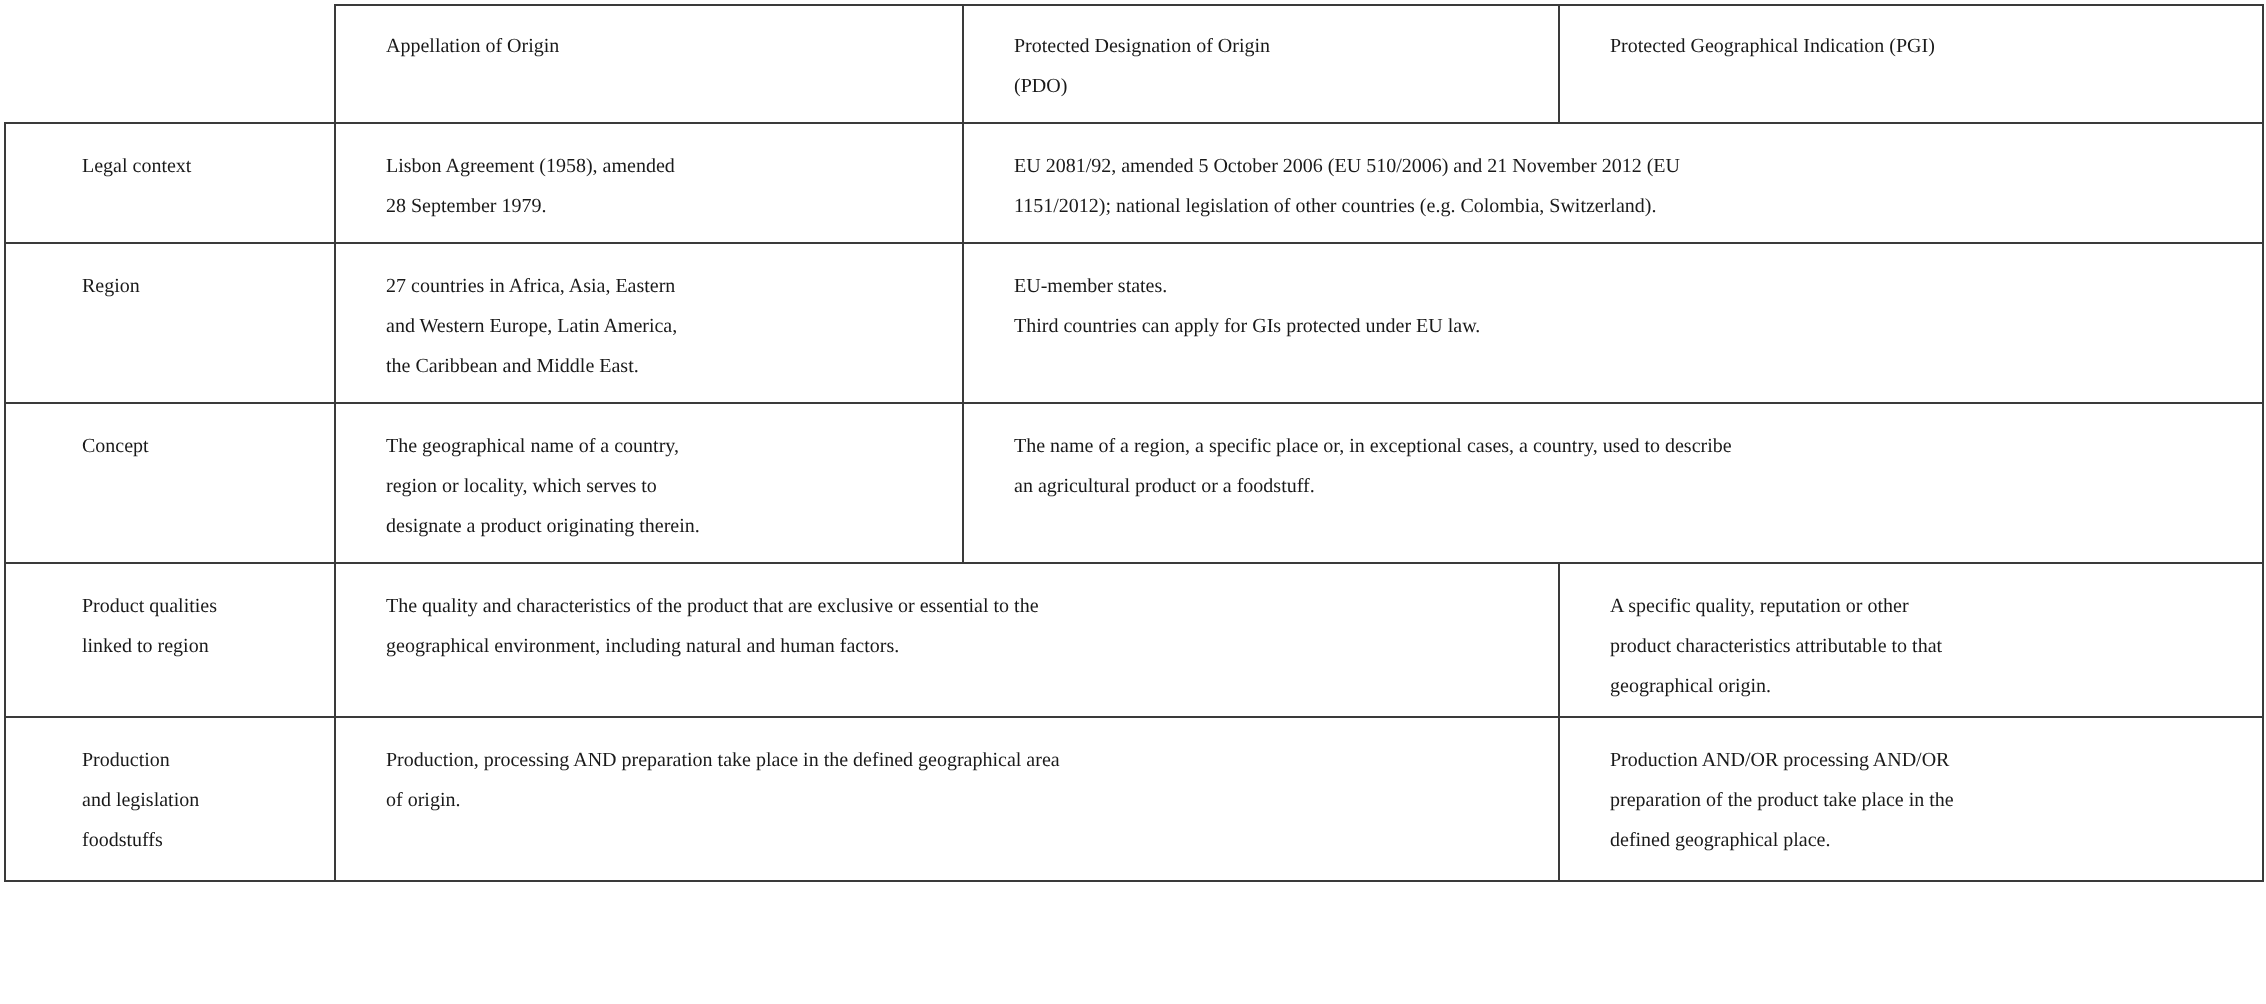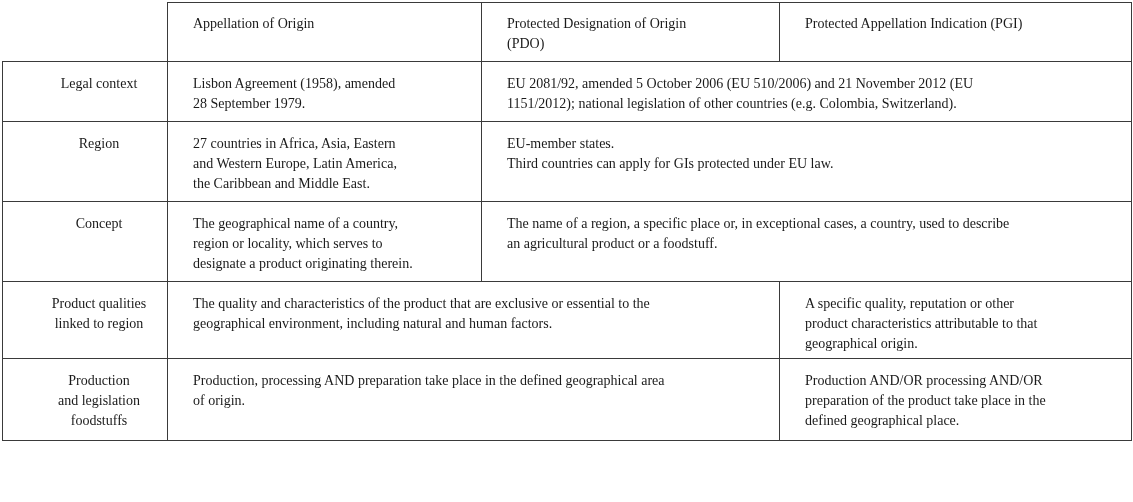--- a/index.html
+++ b/index.html
@@ -15,42 +15,41 @@
       font-family: "Liberation Serif", "DejaVu Serif", serif;
       color: #1a1a1a;
     }
     .gi-table {
       position: absolute;
       left: 2px;
       top: 2px;
       border-collapse: collapse;
       table-layout: fixed;
       width: 1129px;
-      font-size: 14px;
+      font-size: 10px;
       line-height: 20px;
     }
     .gi-table td, .gi-table th {
       border: 1.5px solid #3a3a3a;
       vertical-align: top;
       text-align: left;
       font-weight: normal;
       padding: 12px 10px 0 25px;
       box-sizing: border-box;
     }
     .gi-table th.corner {
       border-top: none;
       border-left: none;
     }
     .gi-table tr.head th {
       height: 59px;
       padding-top: 11px;
     }
     .gi-table td.rowlabel {
       padding-left: 38px;
-      text-align: center;
     }
     .line { display: block; }
     tr.r-legal td { height: 60px; }
     tr.r-type td { height: 58px; }
     tr.r-region td { height: 80px; }
     tr.r-concept td { height: 80px; }
     tr.r-qual td { height: 77px; }
     tr.r-prod td { height: 82px; }
   </style>
 </head>
@@ -64,21 +63,21 @@
     <col style="width:352px">
   </colgroup>
   <tbody>
       <tr class="head">
     <th class="corner"></th>
     <th>Appellation of Origin</th>
     <th>
       <span class="line">Protected Designation of Origin</span>
       <span class="line">(PDO)</span>
     </th>
-    <th>Protected Appellation Indication (PGI)</th>
+    <th>Protected Geographical Indication (PGI)</th>
   </tr>
 
   <tr class="r-legal">
     <td class="rowlabel">Legal context</td>
     <td>
       <span class="line">Lisbon Agreement (1958), amended</span>
       <span class="line">28 September 1979.</span>
     </td>
     <td colspan="2">
       <span class="line">EU 2081/92, amended 5 October 2006 (EU 510/2006) and 21 November 2012 (EU</span>

